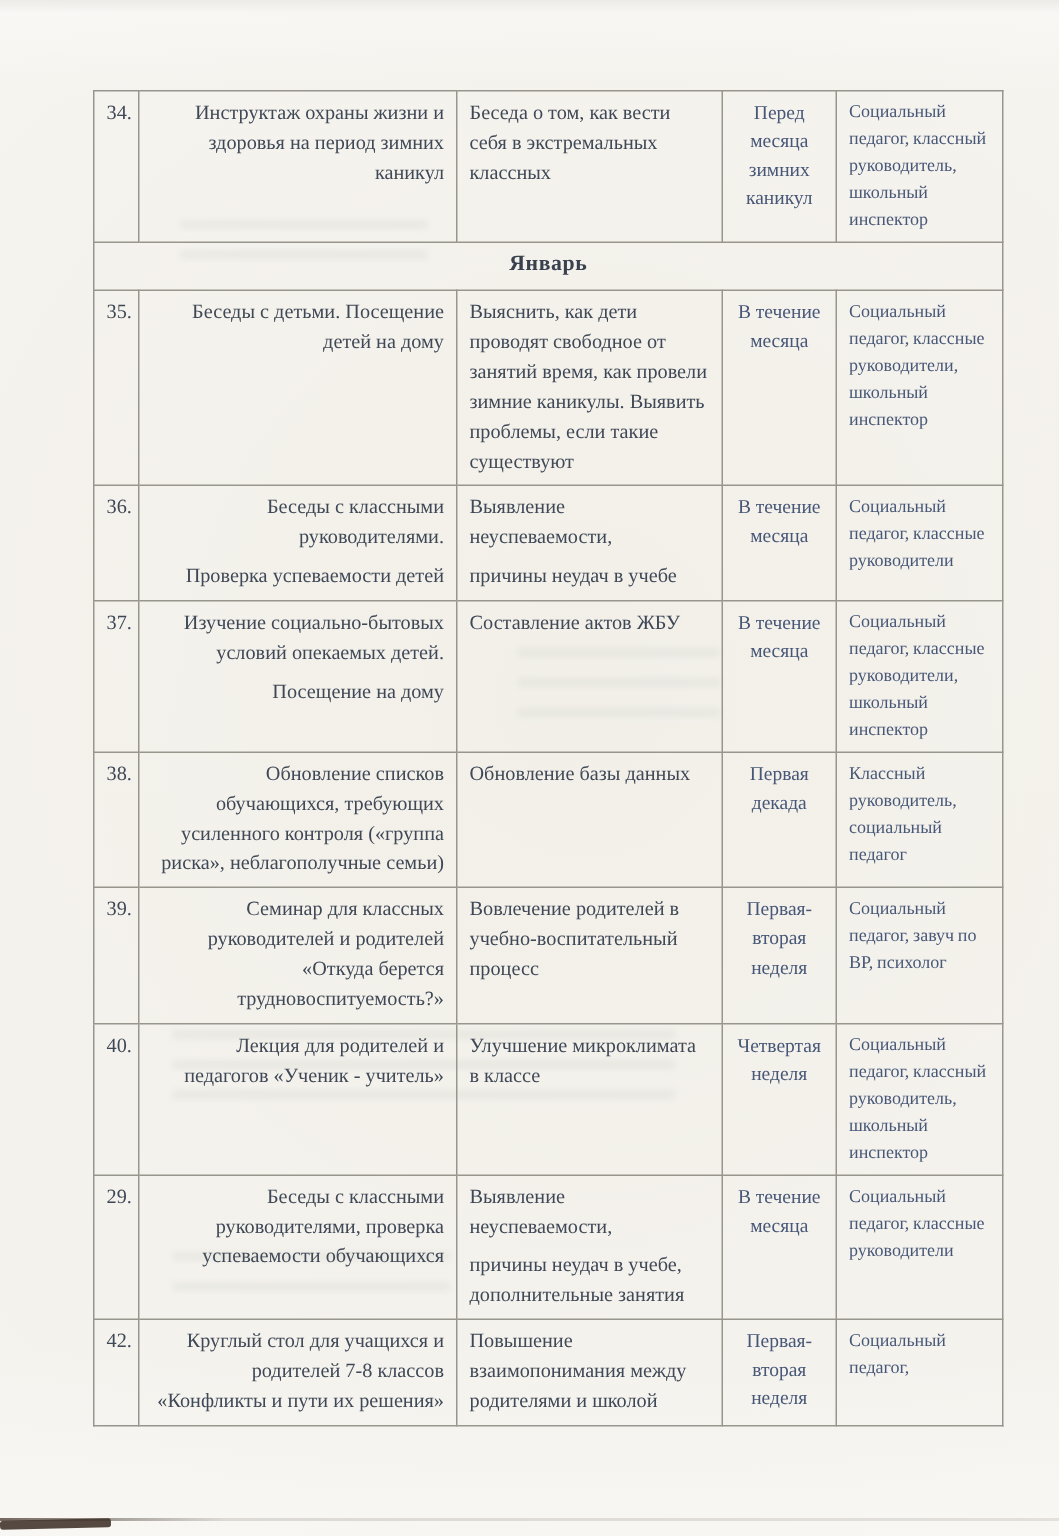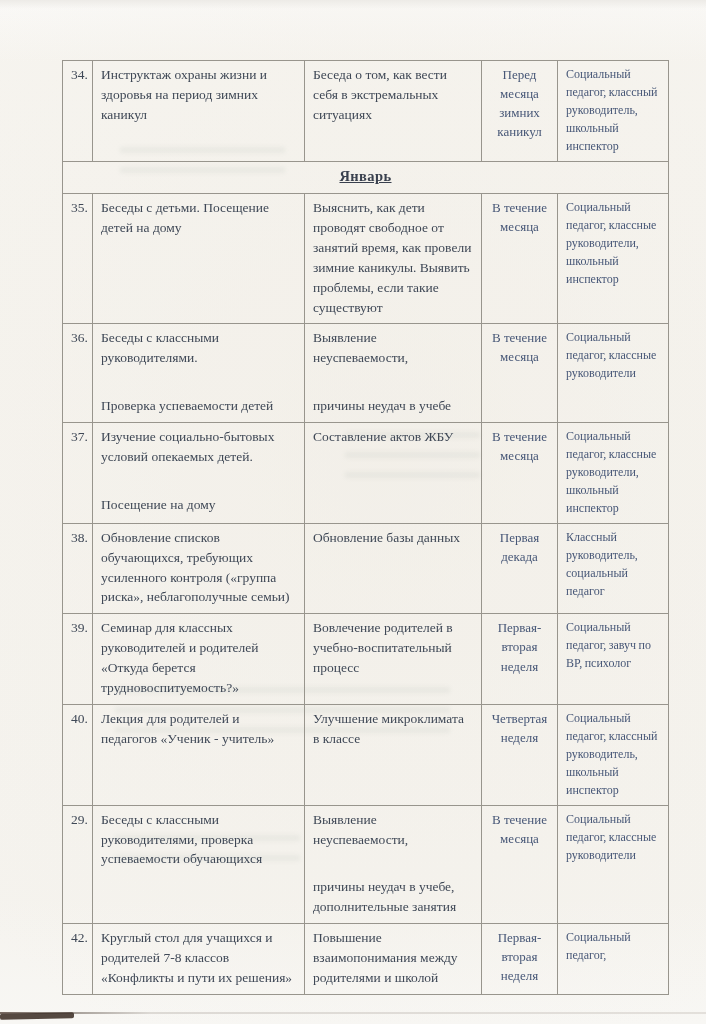--- a/index.html
+++ b/index.html
@@ -45,29 +45,29 @@
     color:var(--text-main);
     font-size:13.5px;line-height:1.47;
   }
   .plan-table td{
     border:1px solid var(--border);
     vertical-align:top;
     padding:4px 8px 6px;
     overflow:hidden;
   }
   .num-cell{padding:4px 2px 4px 4px;}
-  .activity-cell{padding-left:9px;}
+  .activity-cell{padding-left:9px;text-align:right;}
   .purpose-cell{padding-left:9px;}
   .timing-cell{text-align:center;padding:4px 3px;color:var(--text-blue);font-size:13px;}
   .responsible-cell{color:var(--text-blue);font-size:12px;line-height:1.5;padding:4px 4px 6px 7px;word-spacing:-0.5px;}
   .plan-table p{margin:0;}
-  .plan-table p + p{margin-top:28px;}
+  .plan-table p + p{margin-top:6px;}
   .month-cell{
     text-align:center;font-weight:bold;color:var(--month);
-    font-size:14.5px;letter-spacing:.4px;padding:5px 0 7px;text-decoration:underline;
+    font-size:14.5px;letter-spacing:.4px;padding:5px 0 7px;
   }
 </style>
 </head>
 <body>
 
 <div class="paper"></div>
 <div class="scan-top"></div>
 
 <div class="artifact" style="left:120px;top:140px;width:165px;height:38px;"></div>
 <div class="artifact" style="left:345px;top:425px;width:135px;height:58px;"></div>
@@ -82,21 +82,21 @@
     <col style="width:76px">
     <col style="width:111px">
   </colgroup>
   <tbody>
       <tr>
         <td class="num-cell">34.</td>
         <td class="activity-cell">
           <p>Инструктаж охраны жизни и здоровья на период зимних каникул</p>
         </td>
         <td class="purpose-cell">
-          <p>Беседа о том, как вести себя в экстремальных ситуациях</p>
+          <p>Беседа о том, как вести себя в экстремальных классных</p>
         </td>
         <td class="timing-cell">Перед месяца зимних каникул</td>
         <td class="responsible-cell">
           <p>Социальный педагог, классный руководитель, школьный инспектор</p>
         </td>
       </tr>
       <tr>
         <td colspan="5" class="month-cell">Январь</td>
       </tr>
       <tr>

